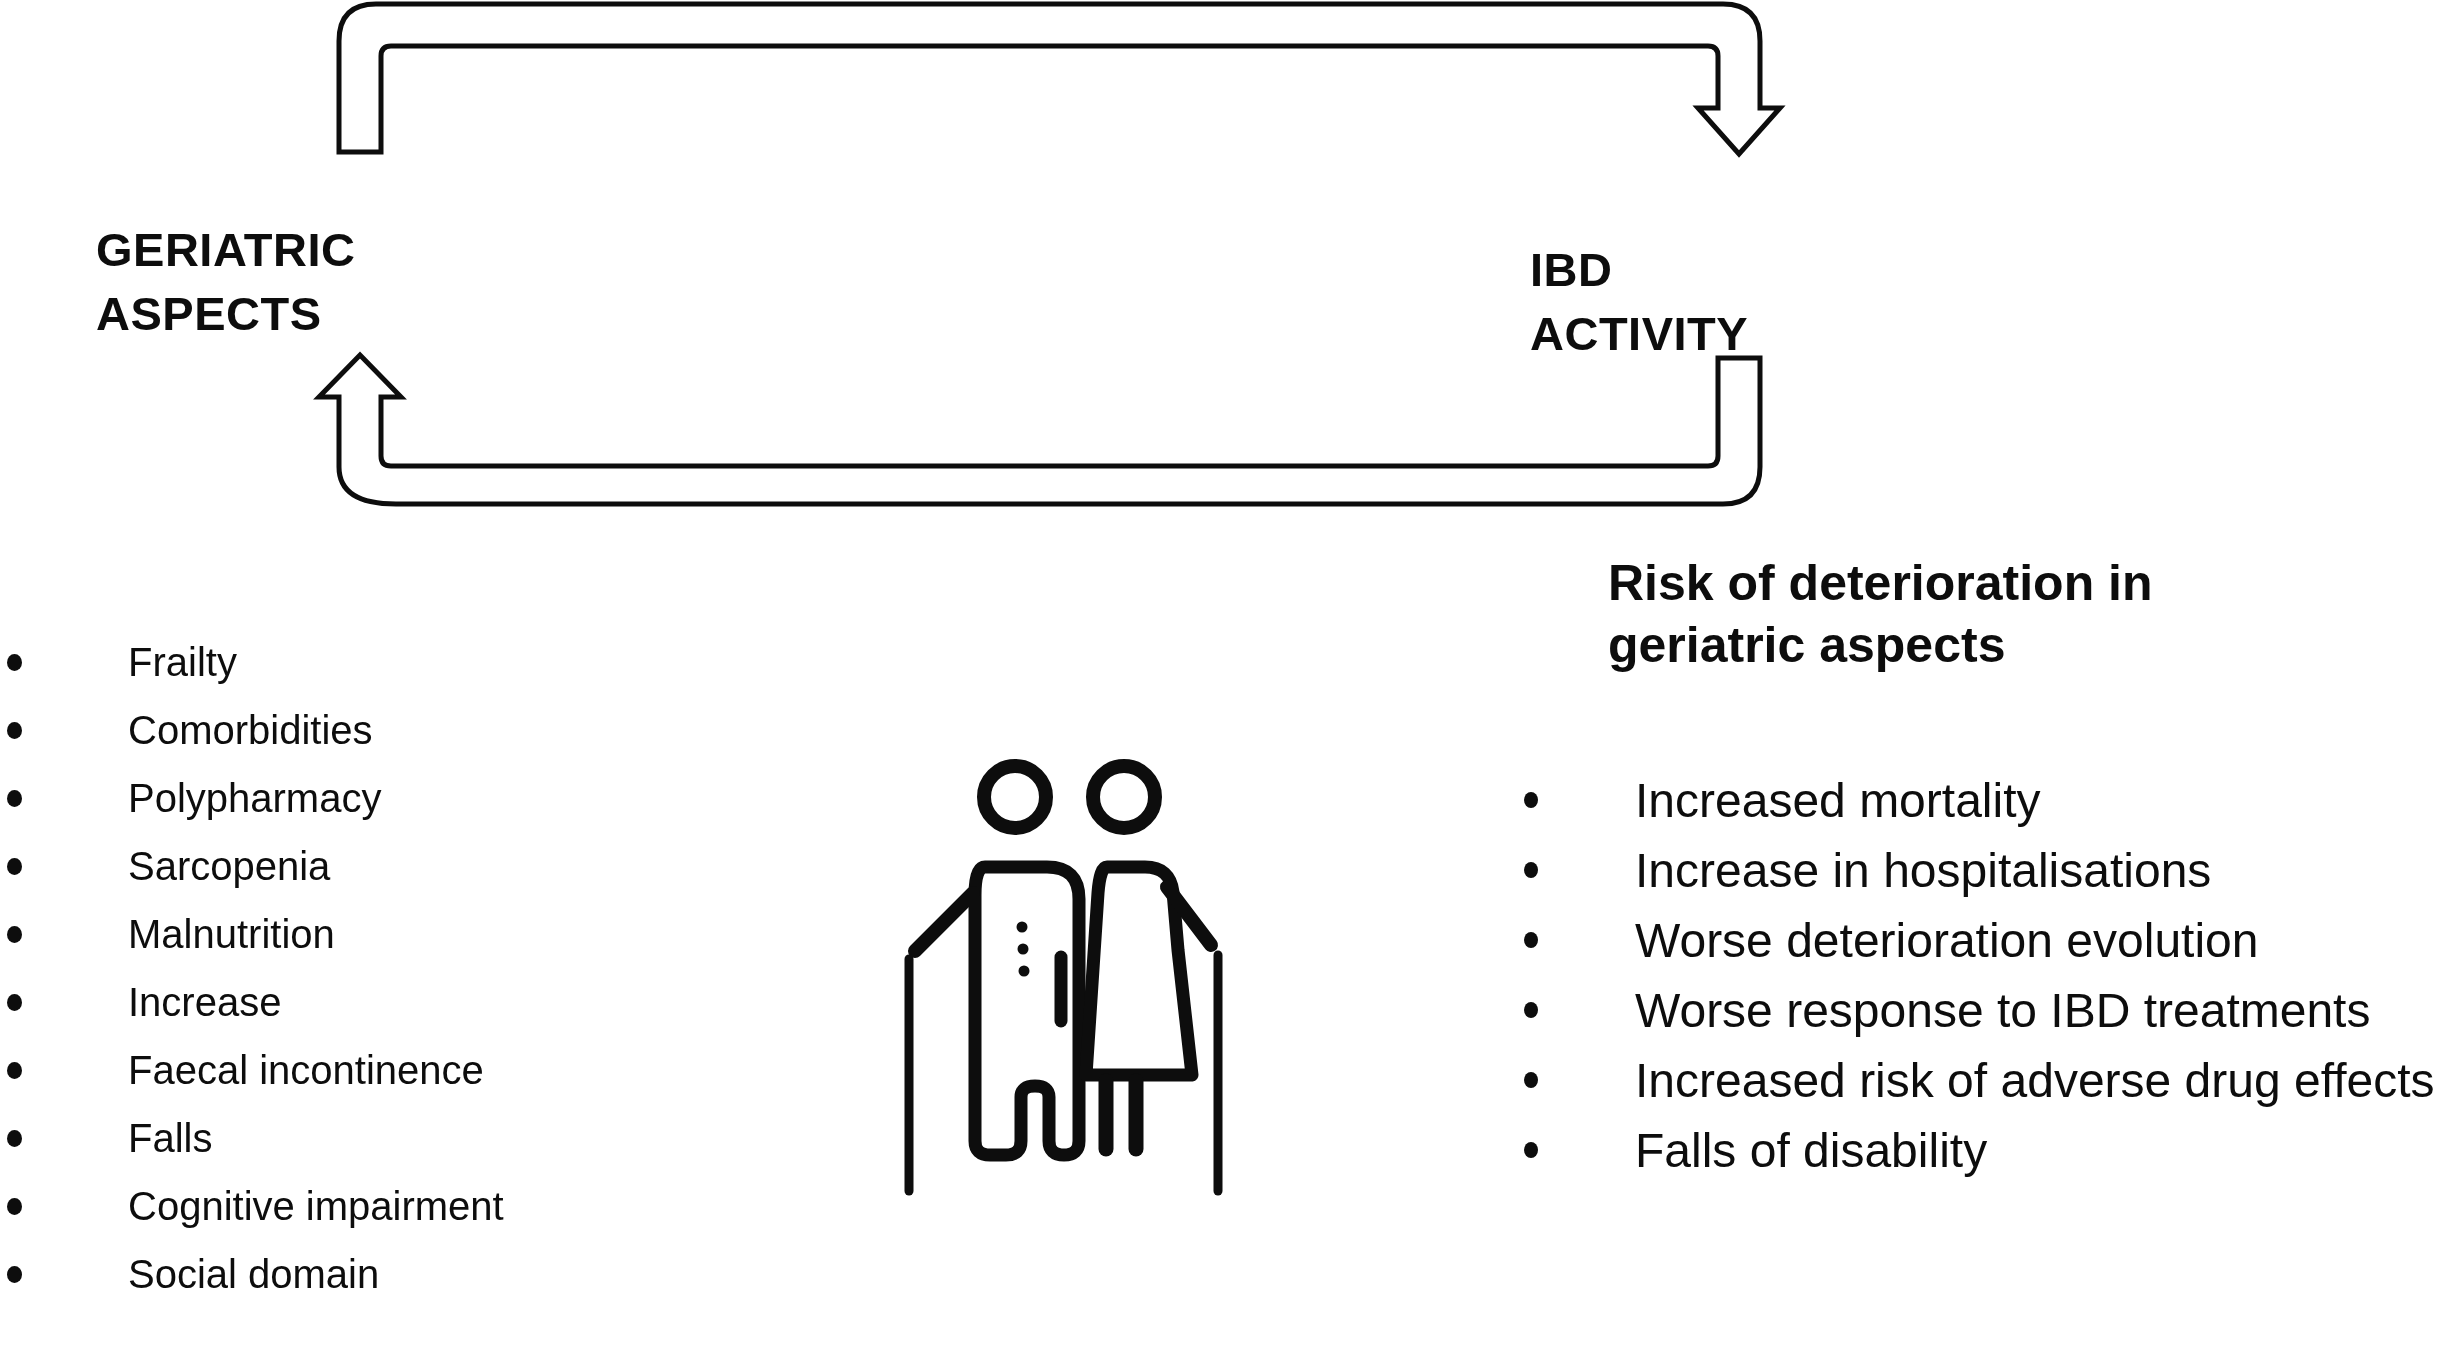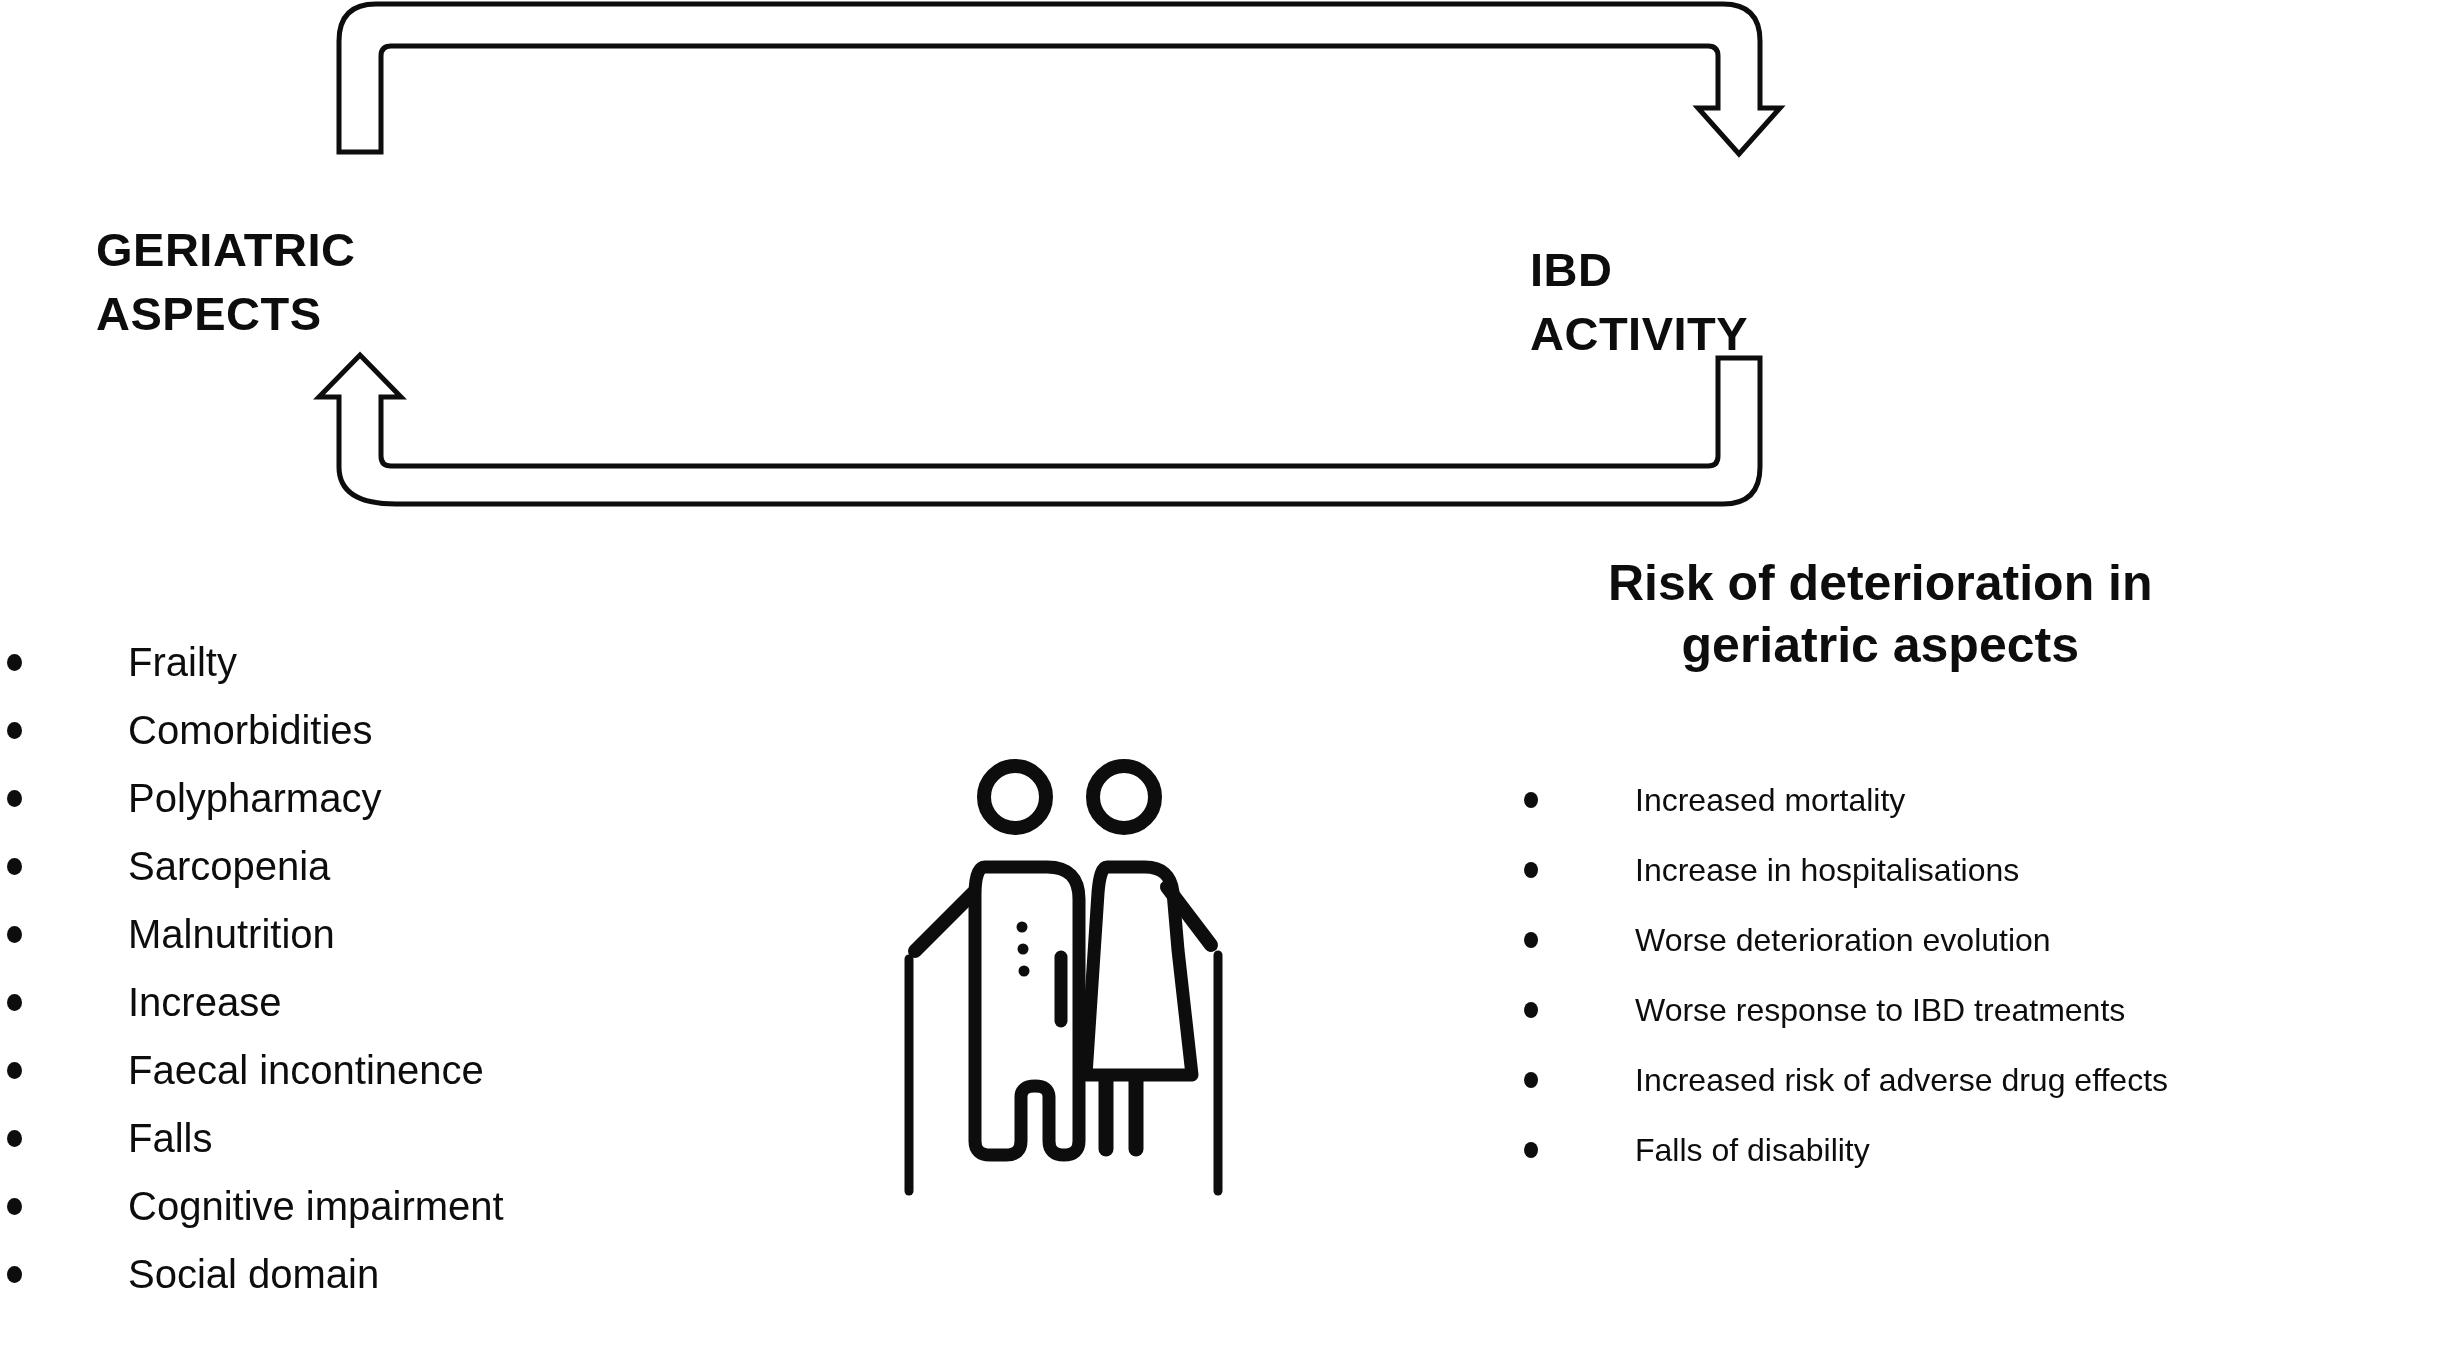--- a/index.html
+++ b/index.html
@@ -39,27 +39,26 @@
     width:15px;height:17px;border-radius:50%;
     background:#0d0d0d;flex:0 0 auto;
     margin-left:7px;
   }
   #left-list .txt{margin-left:106px;}
   
   #right-heading{
     position:absolute;left:1608px;top:552px;
     font-weight:bold;font-size:50px;line-height:62px;
     white-space:nowrap;
-    text-align:center;
   }
   #right-list{left:1524px;top:765px;}
   #right-list li{
     height:70px;
     display:flex;align-items:center;
-    font-size:32px;
+    font-size:48px;
     white-space:nowrap;
   }
   #right-list .dot{
     width:14px;height:16px;border-radius:50%;
     background:#0d0d0d;flex:0 0 auto;
   }
   #right-list .txt{margin-left:97px;}
   
   #couple-icon{position:absolute;left:895px;top:745px;}
 </style>

